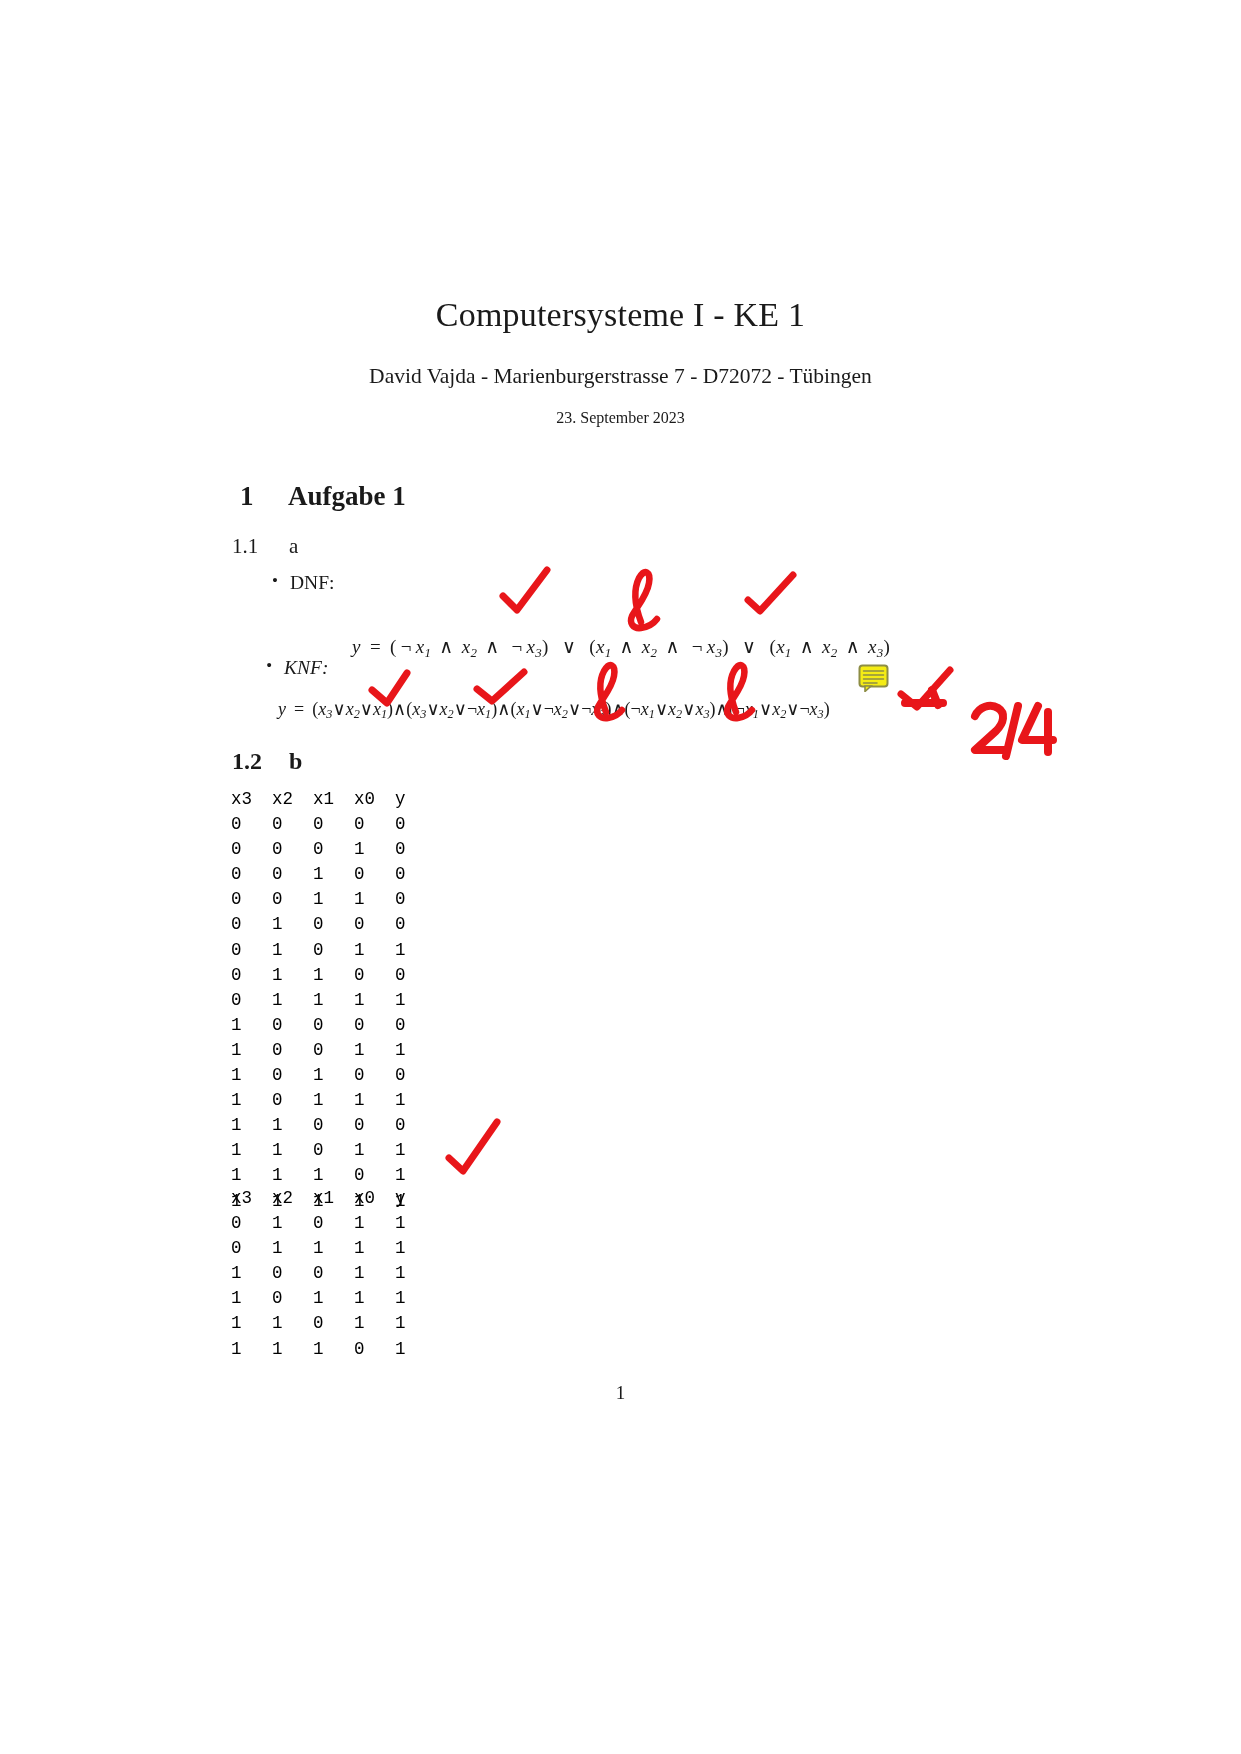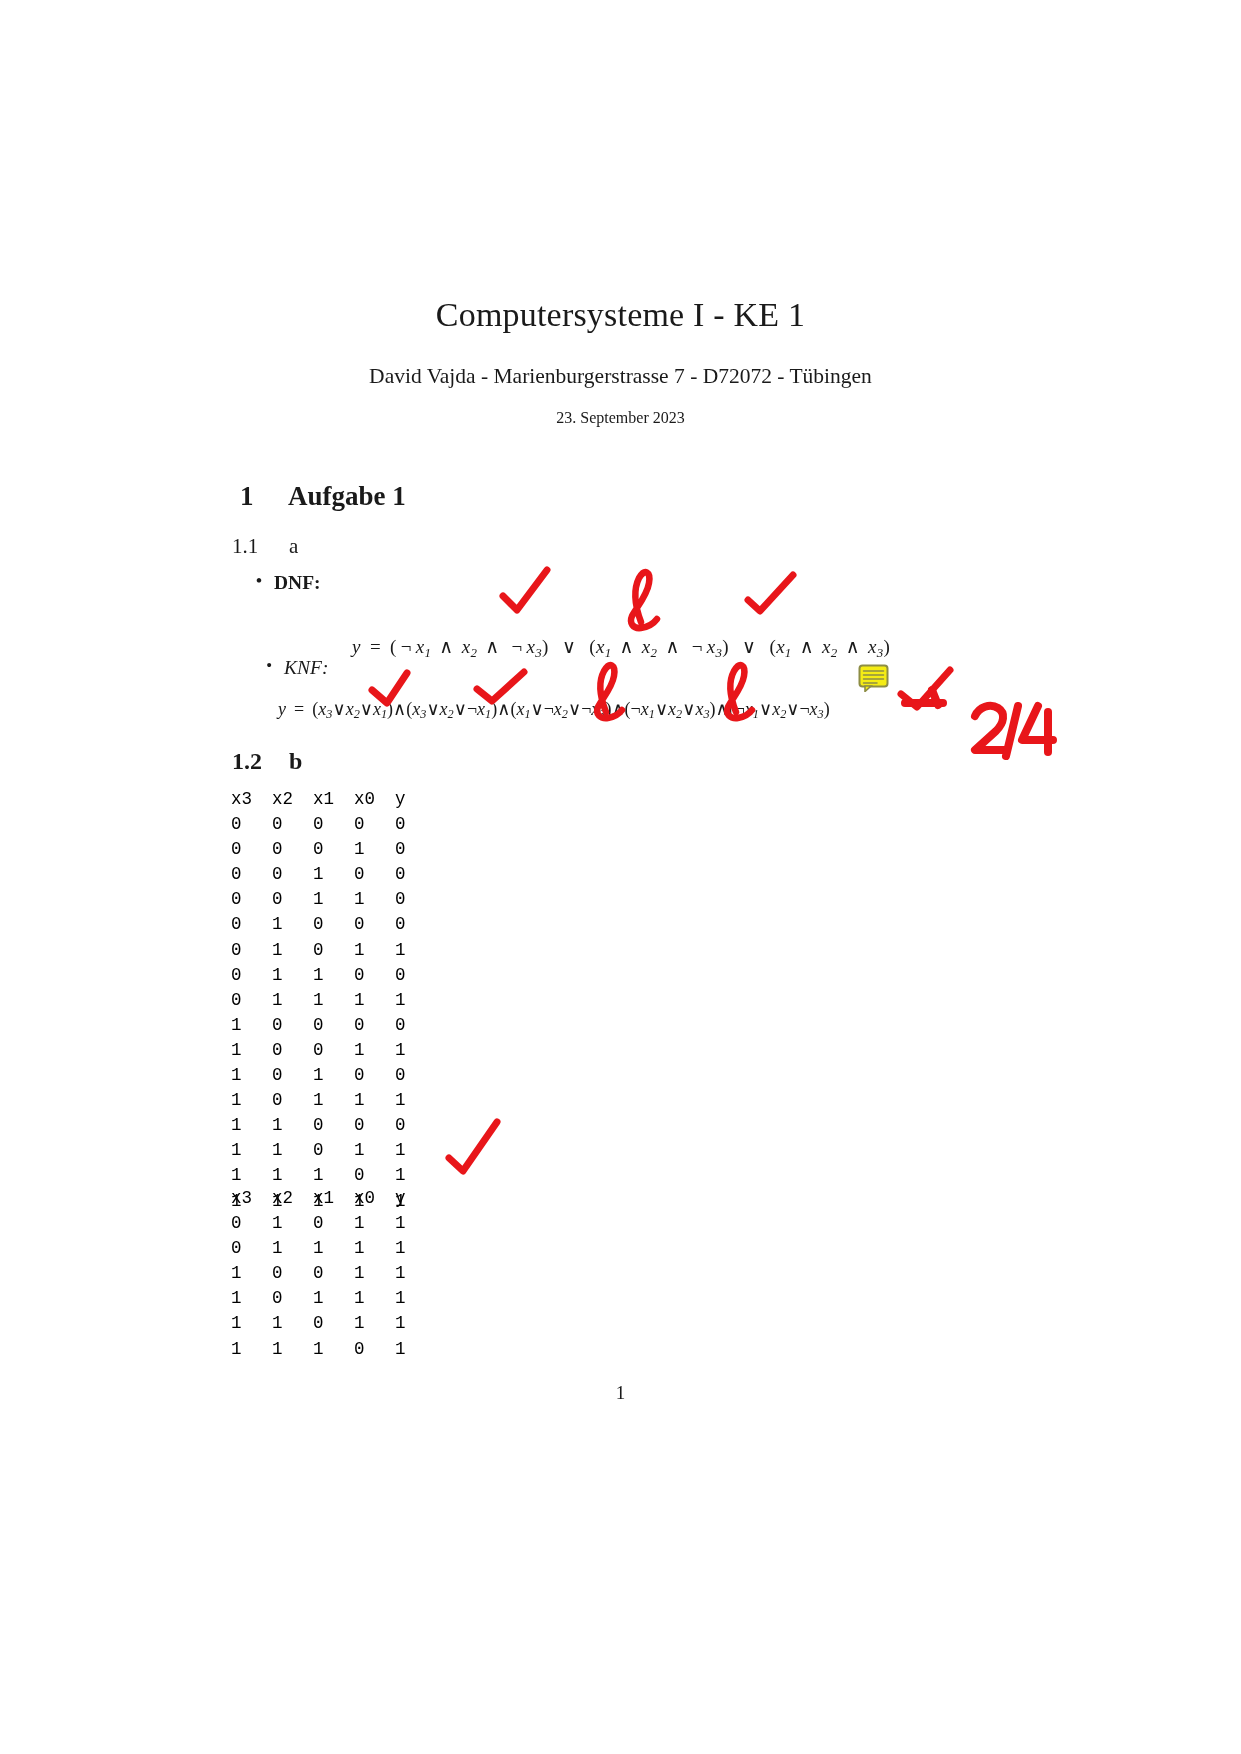--- a/index.html
+++ b/index.html
@@ -85,21 +85,21 @@
     position: absolute;
     font-size: 19.5px;
   }
   .bullet::before {
     content: "\2022";
     position: absolute;
     left: -18px;
     top: -1px;
     font-size: 17px;
   }
-  .bullet-dnf { left: 274px; top: 572px; font-weight: bold; }
+  .bullet-dnf { left: 290px; top: 572px; }
   .bullet-knf { left: 284px; top: 657px; font-style: italic; }
 
   
   .formula {
     position: absolute;
     font-family: "Liberation Serif", "DejaVu Serif", serif;
     font-style: italic;
     white-space: nowrap;
   }
   .formula .op,

